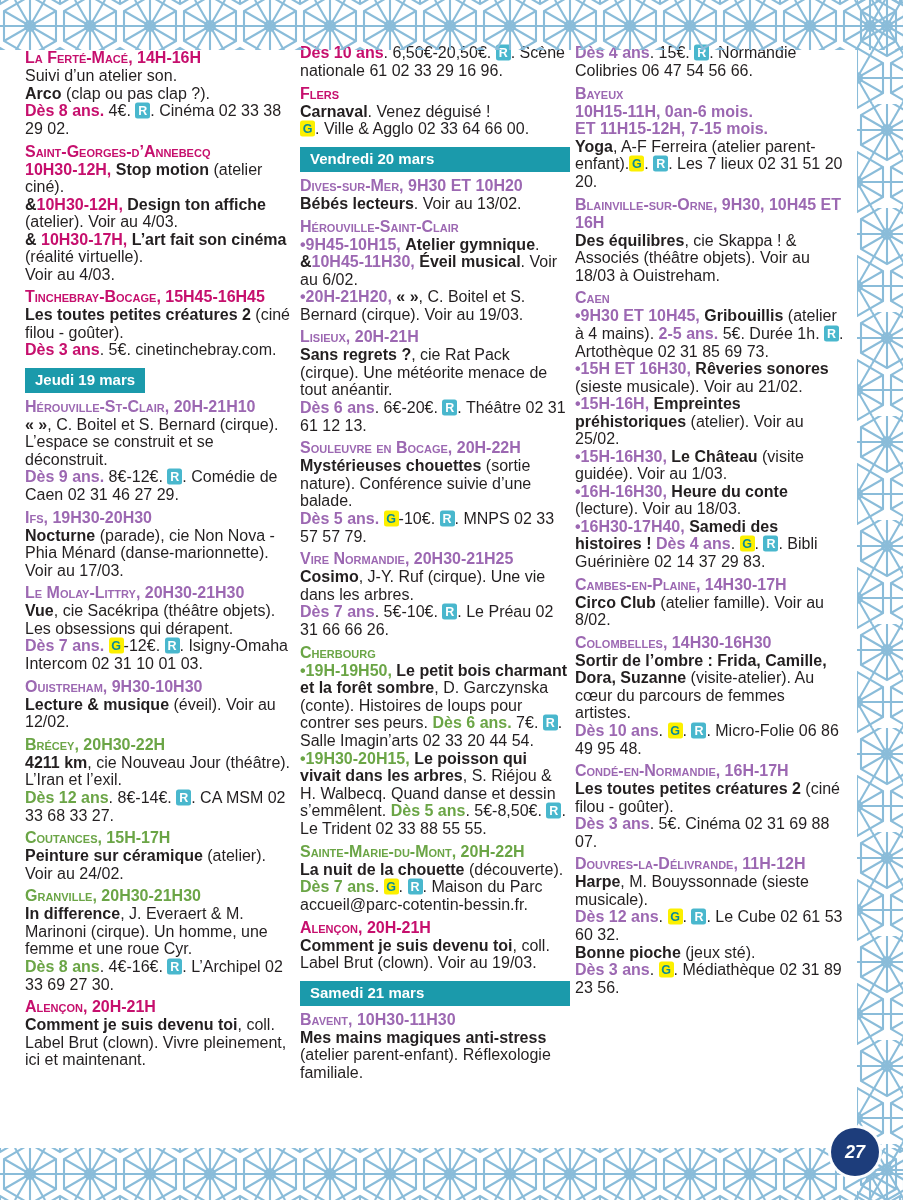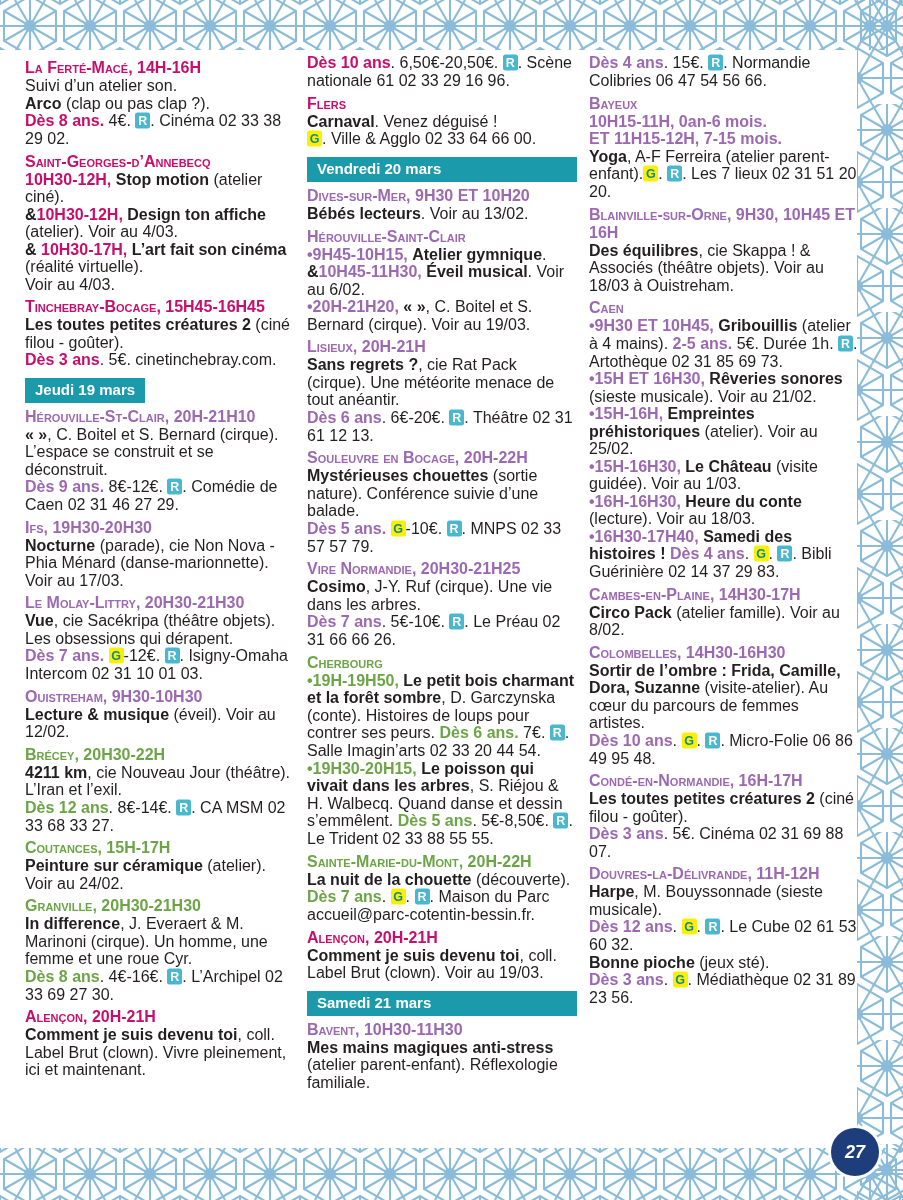--- a/index.html
+++ b/index.html
@@ -9,21 +9,21 @@
   }
   *{margin:0;padding:0;box-sizing:border-box}
   html,body{background:#fff}
   body{
     width:903px;height:1200px;position:relative;overflow:hidden;
     font-family:"Liberation Sans",sans-serif;color:var(--ink);
   }
   svg.strip{position:absolute;z-index:1;display:block}
   #asa-defs{position:absolute;width:0;height:0}
   #asa g{stroke:var(--pattern);fill:none;stroke-width:2.1}
-  #main{position:absolute;left:25px;top:54px;display:flex;gap:12px;z-index:0}
+  #main{position:absolute;left:25px;top:44px;display:flex;gap:5px;z-index:0}
   .col{width:270px;font-size:16px;line-height:17.5px}
   .line{margin:0}
   .head{font-weight:bold;font-variant:small-caps;margin-top:5px;line-height:18px}
   .head.orne{color:var(--orne)}
   .head.calvados{color:var(--calvados)}
   .head.manche{color:var(--manche)}
   .rb{font-weight:bold}
   .ro{color:var(--orne);font-weight:bold}
   .rc{color:var(--calvados);font-weight:bold}
   .rm{color:var(--manche);font-weight:bold}
@@ -160,21 +160,21 @@
       <div class="head calvados">Blainville-sur-Orne, 9H30, 10H45 ET 16H</div>
       <p class="line"><span class="rb">Des équilibres</span><span>, cie Skappa ! &amp; Associés (théâtre objets). Voir au 18/03 à Ouistreham.</span></p>
       <div class="head calvados">Caen</div>
       <p class="line"><span class="rc">•9H30 ET 10H45,</span><span> </span><span class="rb">Gribouillis</span><span> (atelier à 4 mains). </span><span class="rc">2-5 ans.</span><span> 5€. Durée 1h. </span><span class="badge r">R</span><span>. Artothèque 02 31 85 69 73.</span></p>
       <p class="line"><span class="rc">•15H ET 16H30,</span><span> </span><span class="rb">Rêveries sonores</span><span> (sieste musicale). Voir au 21/02.</span></p>
       <p class="line"><span class="rc">•15H-16H,</span><span> </span><span class="rb">Empreintes préhistoriques</span><span> (atelier). Voir au 25/02.</span></p>
       <p class="line"><span class="rc">•15H-16H30,</span><span> </span><span class="rb">Le Château</span><span> (visite guidée). Voir au 1/03.</span></p>
       <p class="line"><span class="rc">•16H-16H30,</span><span> </span><span class="rb">Heure du conte</span><span> (lecture). Voir au 18/03.</span></p>
       <p class="line"><span class="rc">•16H30-17H40,</span><span> </span><span class="rb">Samedi des histoires !</span><span> </span><span class="rc">Dès 4 ans</span><span>. </span><span class="badge g">G</span><span>. </span><span class="badge r">R</span><span>. Bibli Guérinière 02 14 37 29 83.</span></p>
       <div class="head calvados">Cambes-en-Plaine, 14H30-17H</div>
-      <p class="line"><span class="rb">Circo Pack</span><span> (atelier famille). Voir au 8/02.</span></p>
+      <p class="line"><span class="rb">Circo Club</span><span> (atelier famille). Voir au 8/02.</span></p>
       <div class="head calvados">Colombelles, 14H30-16H30</div>
       <p class="line"><span class="rb">Sortir de l’ombre : Frida, Camille, Dora, Suzanne</span><span> (visite-atelier). Au cœur du parcours de femmes artistes.</span></p>
       <p class="line"><span class="rc">Dès 10 ans</span><span>. </span><span class="badge g">G</span><span>. </span><span class="badge r">R</span><span>. Micro-Folie 06 86 49 95 48.</span></p>
       <div class="head calvados">Condé-en-Normandie, 16H-17H</div>
       <p class="line"><span class="rb">Les toutes petites créatures 2</span><span> (ciné filou - goûter).</span></p>
       <p class="line"><span class="rc">Dès 3 ans</span><span>. 5€. Cinéma 02 31 69 88 07.</span></p>
       <div class="head calvados">Douvres-la-Délivrande, 11H-12H</div>
       <p class="line"><span class="rb">Harpe</span><span>, M. Bouyssonnade (sieste musicale).</span></p>
       <p class="line"><span class="rc">Dès 12 ans</span><span>. </span><span class="badge g">G</span><span>. </span><span class="badge r">R</span><span>. Le Cube 02 61 53 60 32.</span></p>
       <p class="line"><span class="rb">Bonne pioche</span><span> (jeux sté).</span></p>

